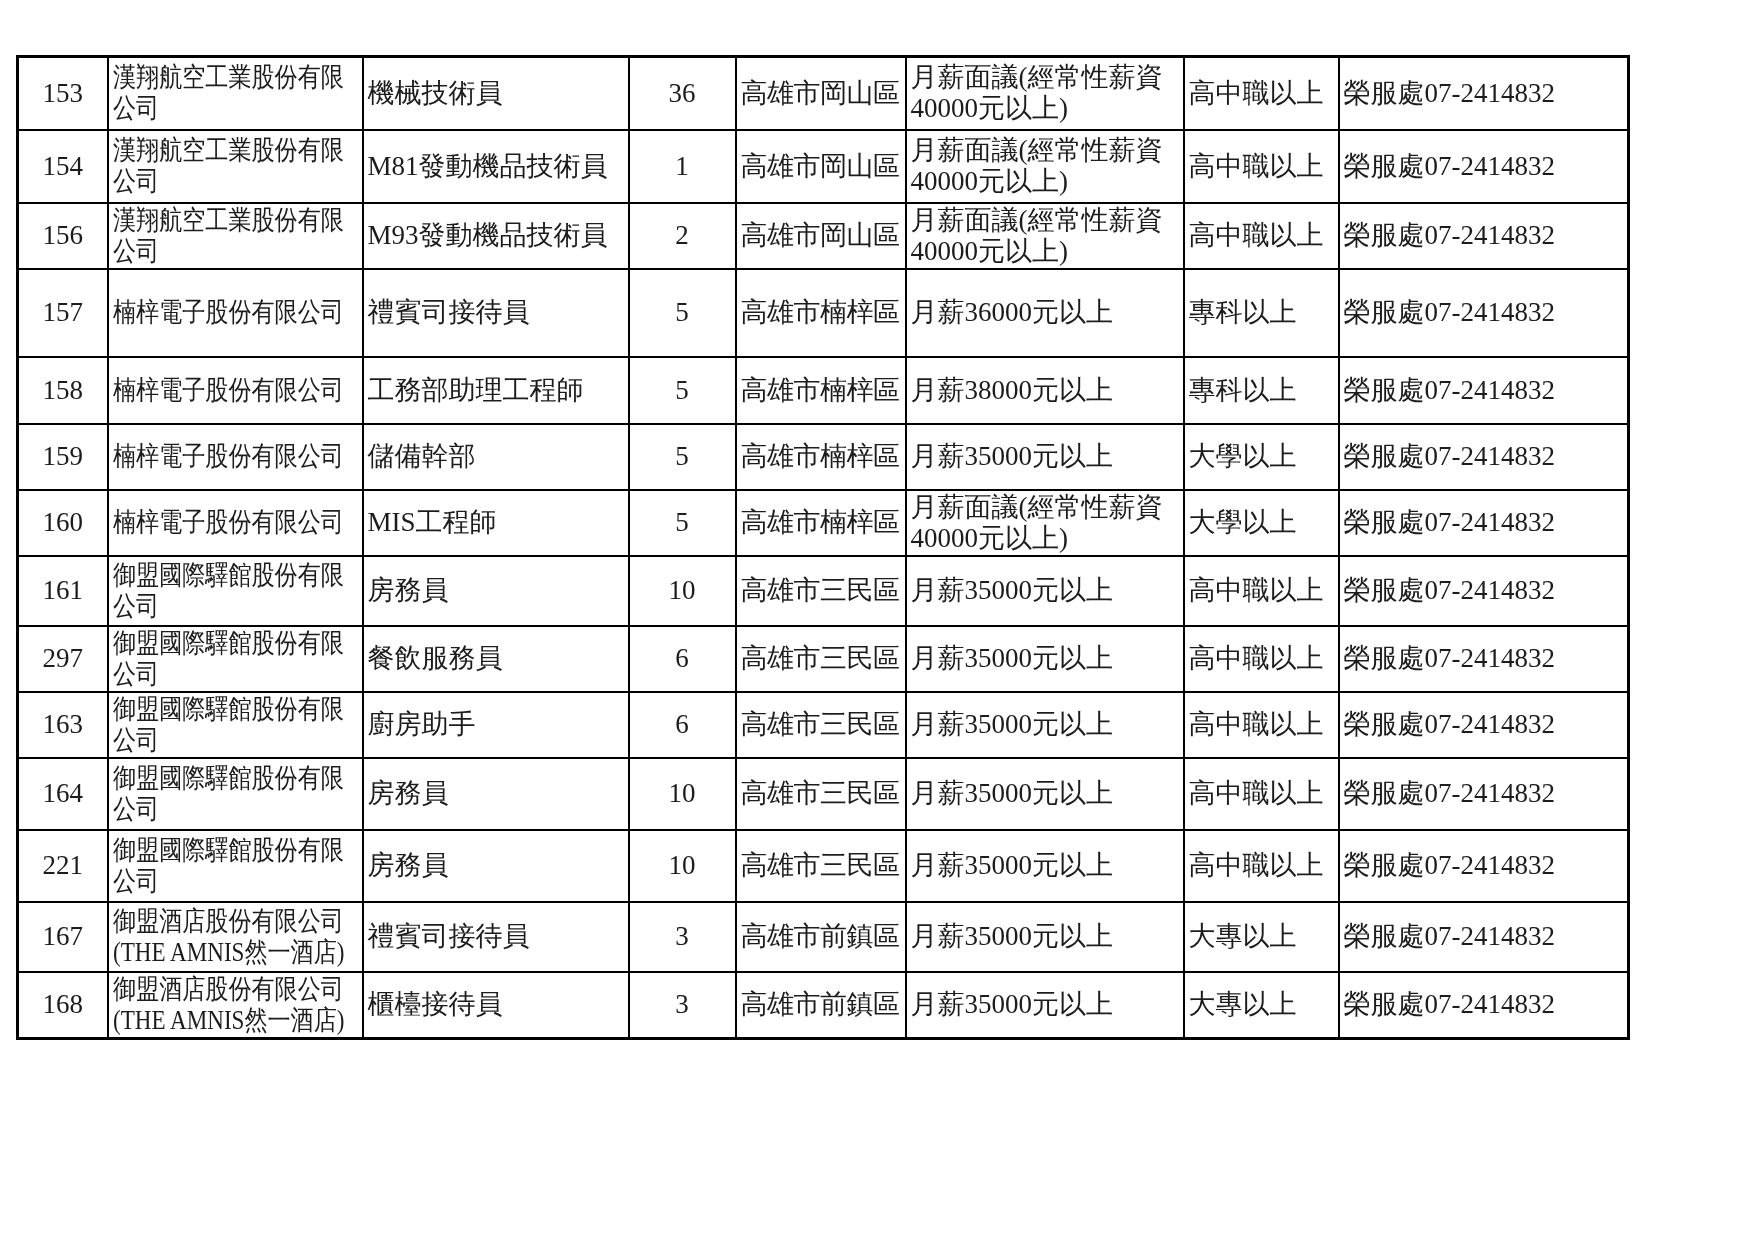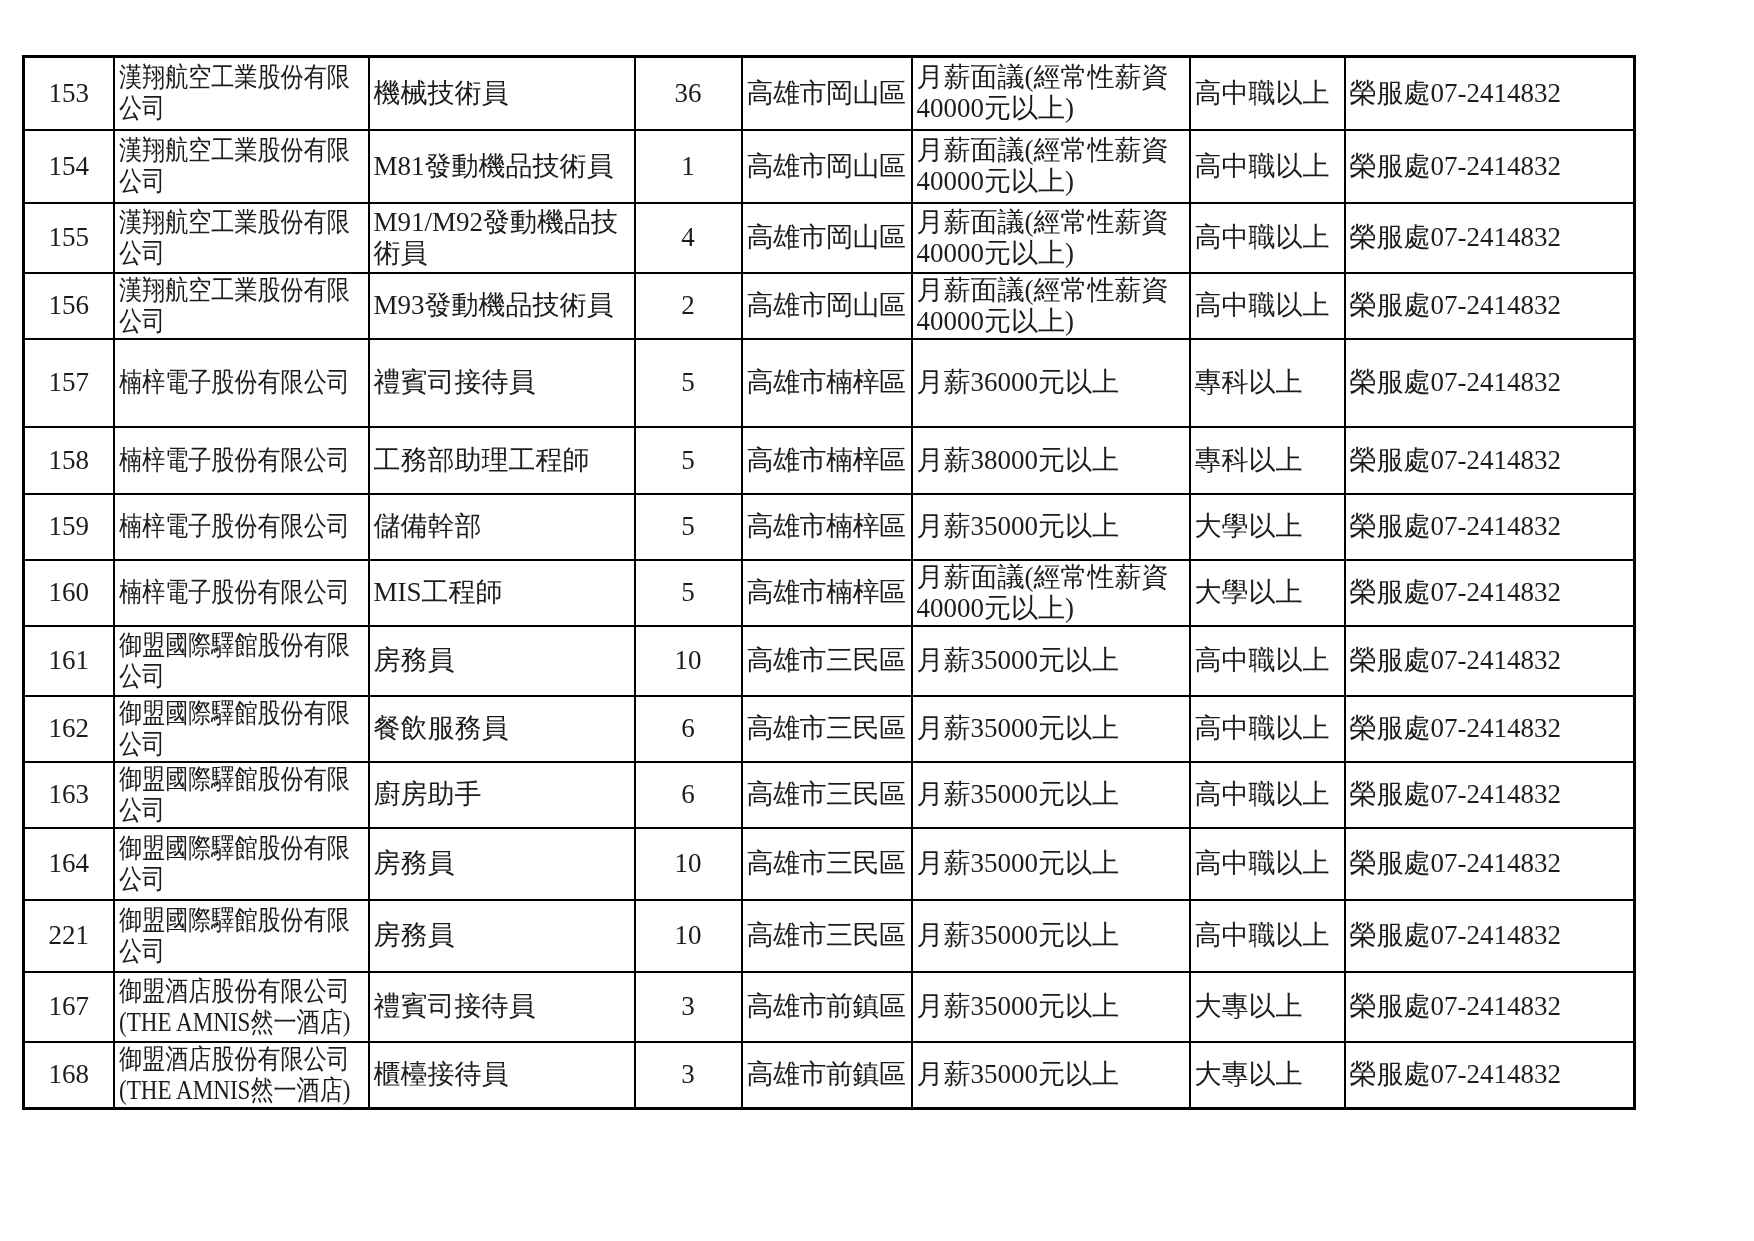--- a/index.html
+++ b/index.html
@@ -13,21 +13,21 @@
   .page {
     position: relative;
     width: 1754px;
     height: 1241px;
     background: #ffffff;
     font-family: "Liberation Serif", "DejaVu Serif", serif;
     color: #1c1c1c;
   }
   table.job-table {
     position: absolute;
-    left: 22px;
+    left: 16px;
     top: 55px;
     border-collapse: collapse;
     table-layout: fixed;
     width: 1611px;
     border: 3px solid #000000;
   }
   table.job-table td {
     border: 2px solid #000000;
     vertical-align: middle;
     font-size: 27px;
@@ -81,30 +81,20 @@
         <tr style="height: 73px;">
     <td class="c-no">154</td>
     <td class="c-company"><span class="fit">漢翔航空工業股份有限公司</span></td>
     <td class="c-job">M81發動機品技術員</td>
     <td class="c-count">1</td>
     <td class="c-location">高雄市岡山區</td>
     <td class="c-salary">月薪面議(經常性薪資40000元以上)</td>
     <td class="c-edu">高中職以上</td>
     <td class="c-contact">榮服處07-2414832</td>
   </tr>
-        <tr style="height: 70px;">
-    <td class="c-no">155</td>
-    <td class="c-company"><span class="fit">漢翔航空工業股份有限公司</span></td>
-    <td class="c-job">M91/M92發動機品技術員</td>
-    <td class="c-count">4</td>
-    <td class="c-location">高雄市岡山區</td>
-    <td class="c-salary">月薪面議(經常性薪資40000元以上)</td>
-    <td class="c-edu">高中職以上</td>
-    <td class="c-contact">榮服處07-2414832</td>
-  </tr>
         <tr style="height: 64px;">
     <td class="c-no">156</td>
     <td class="c-company"><span class="fit">漢翔航空工業股份有限公司</span></td>
     <td class="c-job">M93發動機品技術員</td>
     <td class="c-count">2</td>
     <td class="c-location">高雄市岡山區</td>
     <td class="c-salary">月薪面議(經常性薪資40000元以上)</td>
     <td class="c-edu">高中職以上</td>
     <td class="c-contact">榮服處07-2414832</td>
   </tr>
@@ -152,21 +142,21 @@
     <td class="c-no">161</td>
     <td class="c-company"><span class="fit">御盟國際驛館股份有限公司</span></td>
     <td class="c-job">房務員</td>
     <td class="c-count">10</td>
     <td class="c-location">高雄市三民區</td>
     <td class="c-salary">月薪35000元以上</td>
     <td class="c-edu">高中職以上</td>
     <td class="c-contact">榮服處07-2414832</td>
   </tr>
         <tr style="height: 65px;">
-    <td class="c-no">162</td>
+    <td class="c-no">297</td>
     <td class="c-company"><span class="fit">御盟國際驛館股份有限公司</span></td>
     <td class="c-job">餐飲服務員</td>
     <td class="c-count">6</td>
     <td class="c-location">高雄市三民區</td>
     <td class="c-salary">月薪35000元以上</td>
     <td class="c-edu">高中職以上</td>
     <td class="c-contact">榮服處07-2414832</td>
   </tr>
         <tr style="height: 63px; margin-top: 32px;">
     <td class="c-no">163</td>

